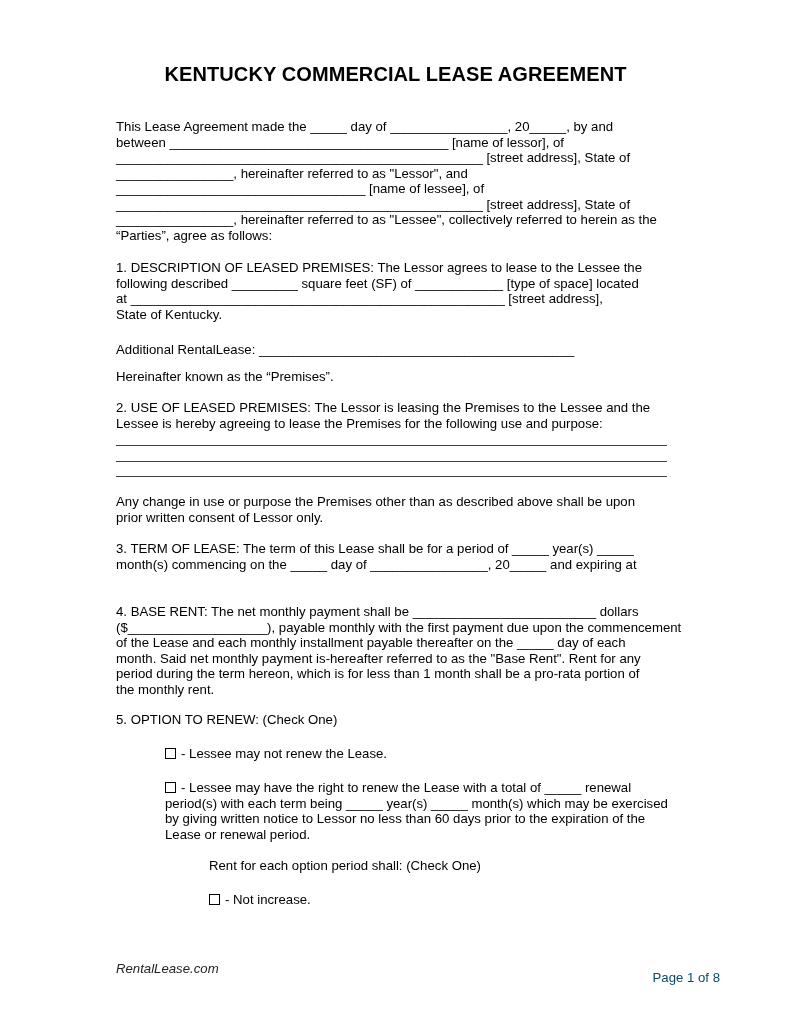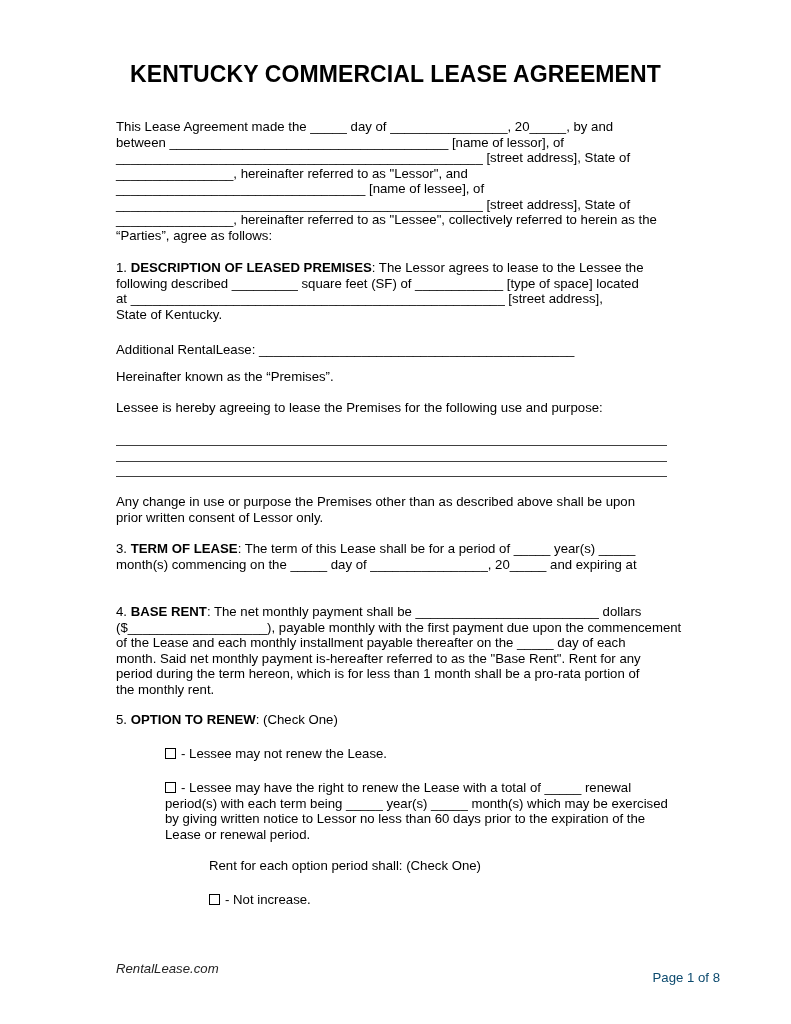--- a/index.html
+++ b/index.html
@@ -8,28 +8,28 @@
     width:791px;height:1024px;
     background:#ffffff;
     font-family:"Liberation Sans","DejaVu Sans",sans-serif;
     font-size:13.2px;
     color:#000;
     overflow:hidden;
   }
   .title{
     position:absolute;top:63px;left:0;width:791px;
     text-align:center;
-    font-size:23px;font-weight:bold;
+    font-size:20px;font-weight:bold;
     line-height:23px;
     letter-spacing:0.1px;
   }
   .block{position:absolute;left:116px;width:551px;}
   .line{height:15.5px;line-height:15.5px;white-space:nowrap;overflow:visible;}
   .num{font-weight:normal;}
-  b{font-weight:bold;}
+  b{font-weight:normal;}
   .indent1{padding-left:49px;}
   .indent2{padding-left:93px;}
   .checkbox{
     display:inline-block;width:9px;height:9px;
     border:1px solid #000;background:#fff;
     margin-right:5px;position:relative;top:1px;
   }
   .rule{height:15.4px;box-sizing:border-box;border-bottom:1px solid #404040;}
   .footer-site{position:absolute;left:116px;top:961px;color:#232323;line-height:15px;font-style:italic;}
   .footer-page{position:absolute;right:71px;top:970px;color:#0c4a6e;line-height:15px;}
@@ -61,20 +61,21 @@
 
   <div class="block" style="top:342px">
     <div class="line">Additional RentalLease: ___________________________________________</div>
   </div>
 
   <div class="block" style="top:369px">
     <div class="line">Hereinafter known as the “Premises”.</div>
   </div>
 
   <div class="block" style="top:400px">
+    <div class="line"><span class="num">2.</span> <b>USE OF LEASED PREMISES</b><span>: The Lessor is leasing the Premises to the Lessee and the</span></div>
     <div class="line">Lessee is hereby agreeing to lease the Premises for the following use and purpose:</div>
   </div>
 
   <div class="block" style="top:431px">
     <div class="rule"></div>
     <div class="rule"></div>
     <div class="rule"></div>
   </div>
 
   <div class="block" style="top:494px">

